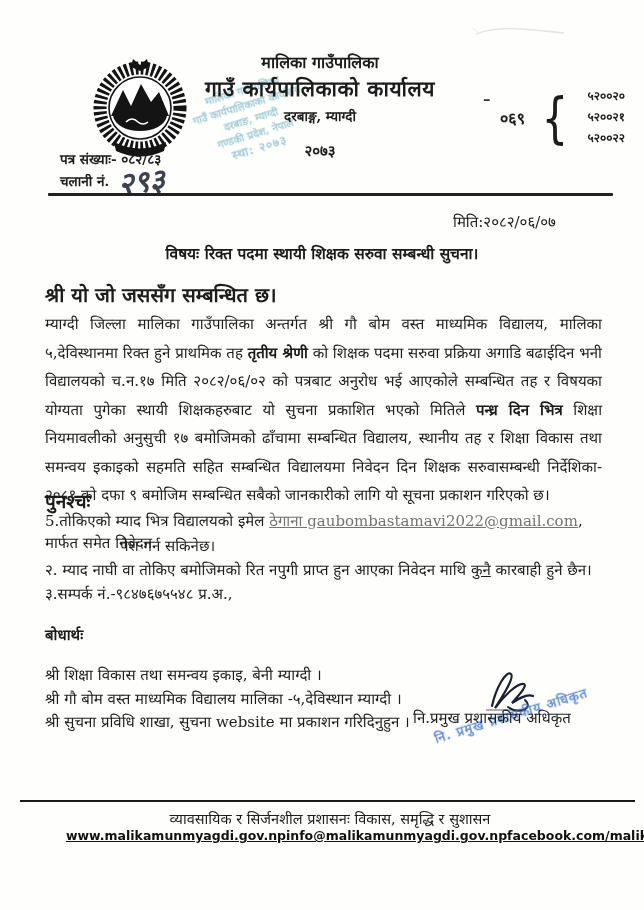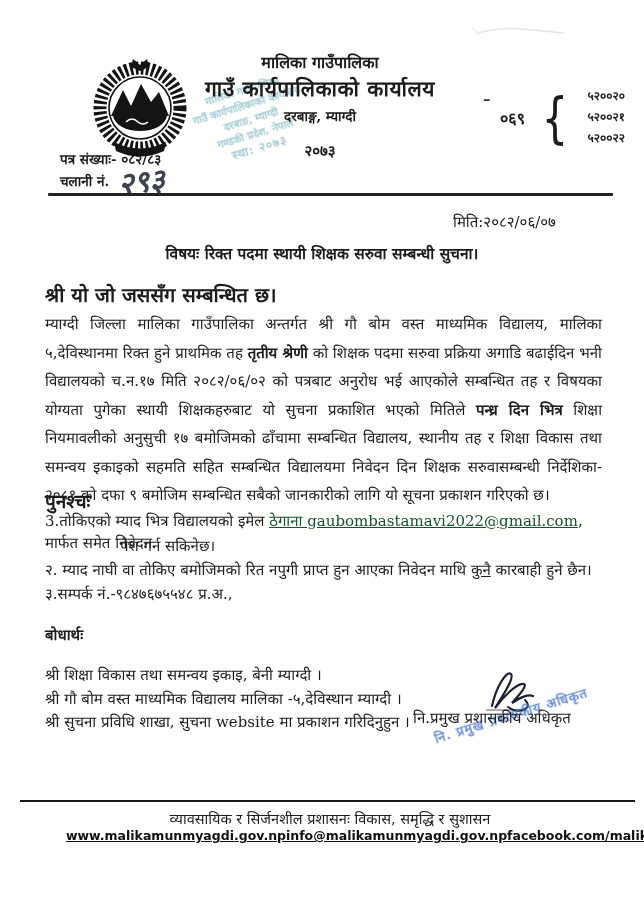--- a/index.html
+++ b/index.html
@@ -46,21 +46,21 @@
   .subject{top:242px;left:0;width:100%;text-align:center;font-size:15.5px;font-weight:bold;}
   .greeting{top:281px;left:45px;font-size:20px;font-weight:bold;}
   .body-par{top:310px;left:45px;width:557px;font-size:15px;line-height:28.5px;text-align:justify;}
 
   .ps-heading{top:488px;left:45px;font-size:19px;font-weight:bold;}
   .ps-line{left:45px;width:562px;font-size:15px;line-height:22px;}
   .ps1{top:510px;}
   .ps1b{top:535px;left:120px;}
   .ps2{top:559px;}
   .ps3{top:583px;}
-  .email-link{text-decoration:underline;color:#14532d;cursor:pointer;}
+  .email-link{text-decoration:underline;color:#737373;cursor:pointer;}
   .squiggle{text-decoration:underline;}
 
   .cc-heading{top:624px;left:45px;font-size:15px;font-weight:bold;}
   .cc-list{top:628px;left:45px;font-size:15px;line-height:23.5px;margin-top:36px;}
 
   .signature-svg{left:478px;top:666px;width:82px;height:48px;}
   .sign-stamp{
     left:430px;top:698px;width:215px;transform:rotate(-17deg);
     color:#3f74cf;font-size:13px;font-weight:bold;letter-spacing:1px;
     opacity:.8;filter:blur(.3px);white-space:nowrap;
@@ -141,21 +141,21 @@
   <div class="abs date-line">मिति:२०८२/०६/०७</div>
   <div class="abs subject">विषयः रिक्त पदमा स्थायी शिक्षक सरुवा सम्बन्धी सुचना।</div>
   <div class="abs greeting">श्री यो जो जससँग सम्बन्धित छ।</div>
 
   <div class="abs body-par">
     <span>म्याग्दी जिल्ला मालिका गाउँपालिका अन्तर्गत श्री गौ बोम वस्त माध्यमिक विद्यालय, मालिका ५,देविस्थानमा रिक्त हुने प्राथमिक तह </span><span class="b">तृतीय श्रेणी</span><span> को शिक्षक पदमा सरुवा प्रक्रिया अगाडि बढाईदिन भनी विद्यालयको च.न.१७ मिति २०८२/०६/०२ को पत्रबाट अनुरोध भई आएकोले सम्बन्धित तह र विषयका योग्यता पुगेका स्थायी शिक्षकहरुबाट यो सुचना प्रकाशित भएको मितिले </span><span class="b">पन्ध्र दिन भित्र</span><span> शिक्षा नियमावलीको अनुसुची १७ बमोजिमको ढाँचामा सम्बन्धित विद्यालय, स्थानीय तह र शिक्षा विकास तथा समन्वय इकाइको सहमति सहित सम्बन्धित विद्यालयमा निवेदन दिन शिक्षक सरुवासम्बन्धी निर्देशिका- २०८१ को दफा ९ बमोजिम सम्बन्धित सबैको जानकारीको लागि यो सूचना प्रकाशन गरिएको छ।</span>
   </div>
 
   <div class="abs ps-heading">पुनश्चः</div>
   <div class="abs ps-line ps1">
-    <span>3.तोकिएको म्याद भित्र विद्यालयको इमेल </span><span class="email-link">ठेगाना gaubombastamavi2022@gmail.com</span><span>, मार्फत समेत निवेदन</span>
+    <span>5.तोकिएको म्याद भित्र विद्यालयको इमेल </span><span class="email-link">ठेगाना gaubombastamavi2022@gmail.com</span><span>, मार्फत समेत निवेदन</span>
   </div>
   <div class="abs ps-line ps1b">पेश गर्न सकिनेछ।</div>
   <div class="abs ps-line ps2">
     <span>२. म्याद नाघी वा तोकिए बमोजिमको रित नपुगी प्राप्त हुन आएका निवेदन माथि </span><span class="squiggle">कुनै</span><span> कारबाही हुने छैन।</span>
   </div>
   <div class="abs ps-line ps3">३.सम्पर्क नं.-९८४७६७५५४८ प्र.अ.,</div>
 
   <div class="abs cc-heading">बोधार्थः</div>
   <div class="abs cc-list">
     <div>श्री शिक्षा विकास तथा समन्वय इकाइ, बेनी म्याग्दी ।</div>

